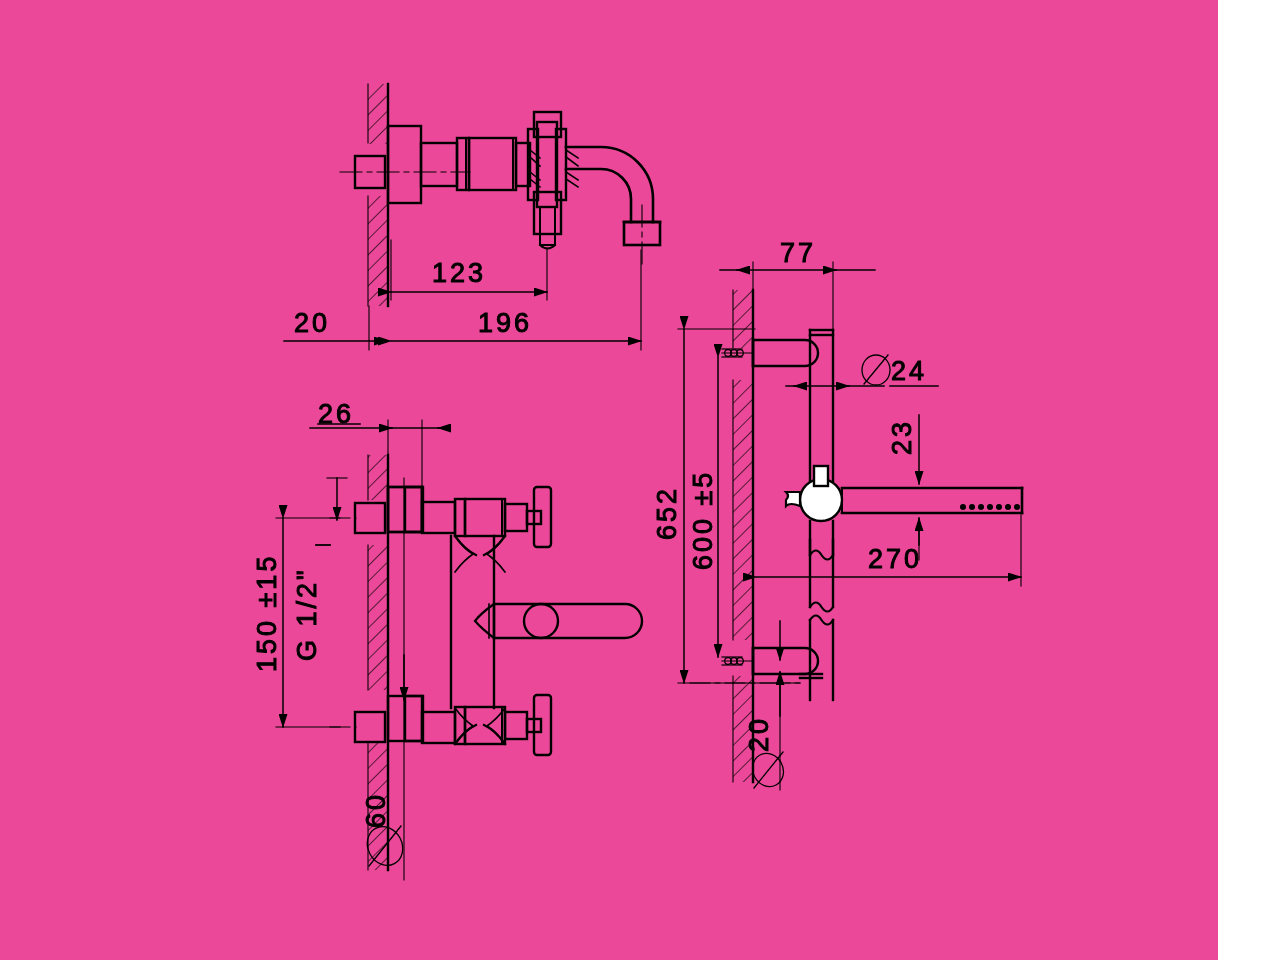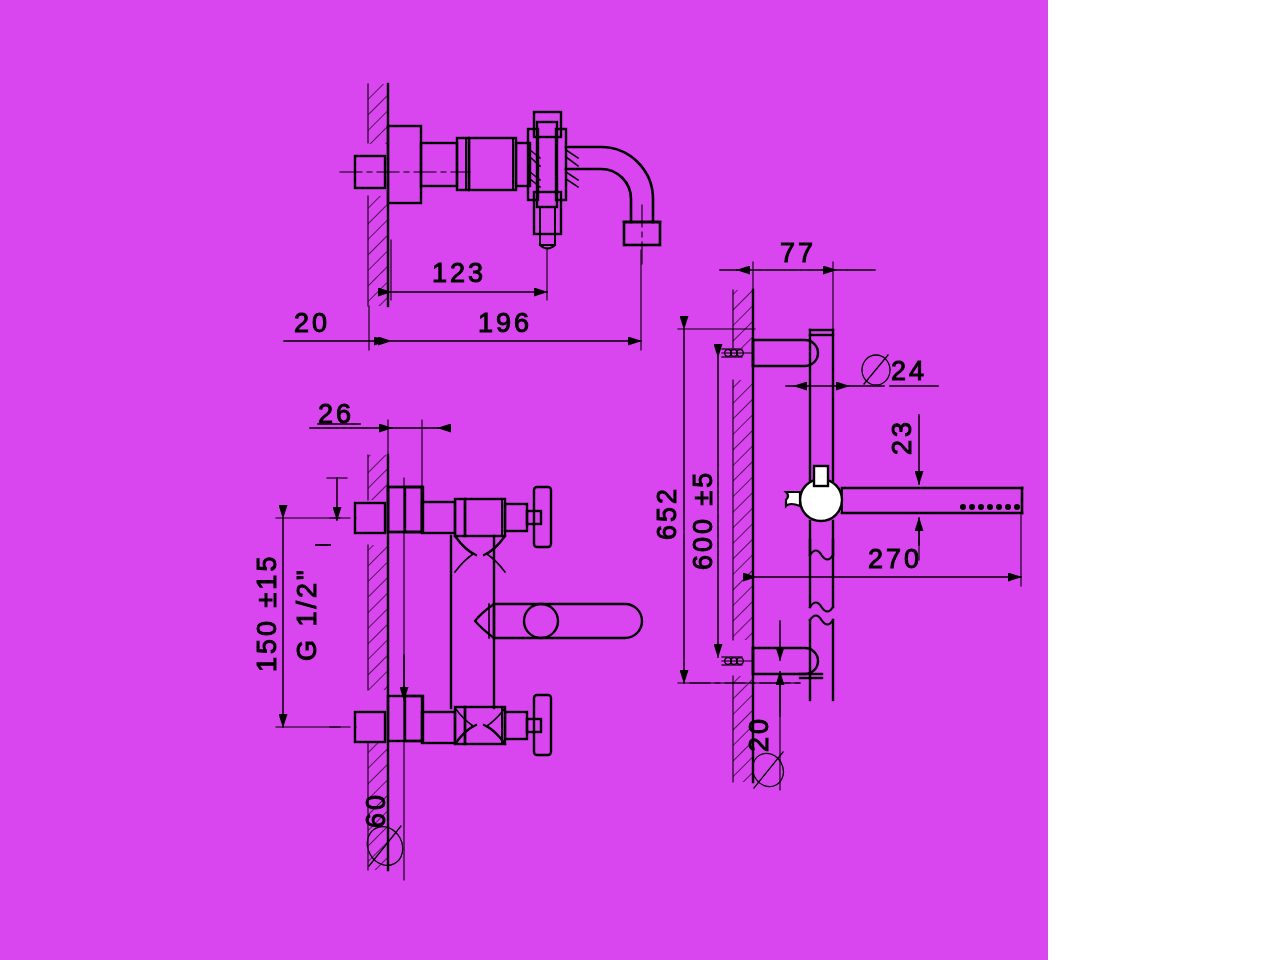--- a/index.html
+++ b/index.html
@@ -2,21 +2,21 @@
 <html><head>
 <meta charset="utf-8">
 <title>Technical Drawing</title>
 <style>
   html,body{margin:0;padding:0;background:#ffffff;}
   body{
     width:1280px;height:960px;
     font-family:"Liberation Sans", sans-serif;
     overflow:hidden;
   }
-  #sheet{position:relative;width:1048px;height:960px;background:#d946ef;}
+  #sheet{position:relative;width:1218px;height:960px;background:#ec4899;}
   #sheet svg{position:absolute;left:0;top:0;}
   .dimtext{
     font-family:"Liberation Sans", sans-serif;
     font-size:27px;
     letter-spacing:3px;
     fill:#000;
   }
 </style>
 </head>
 <body>

